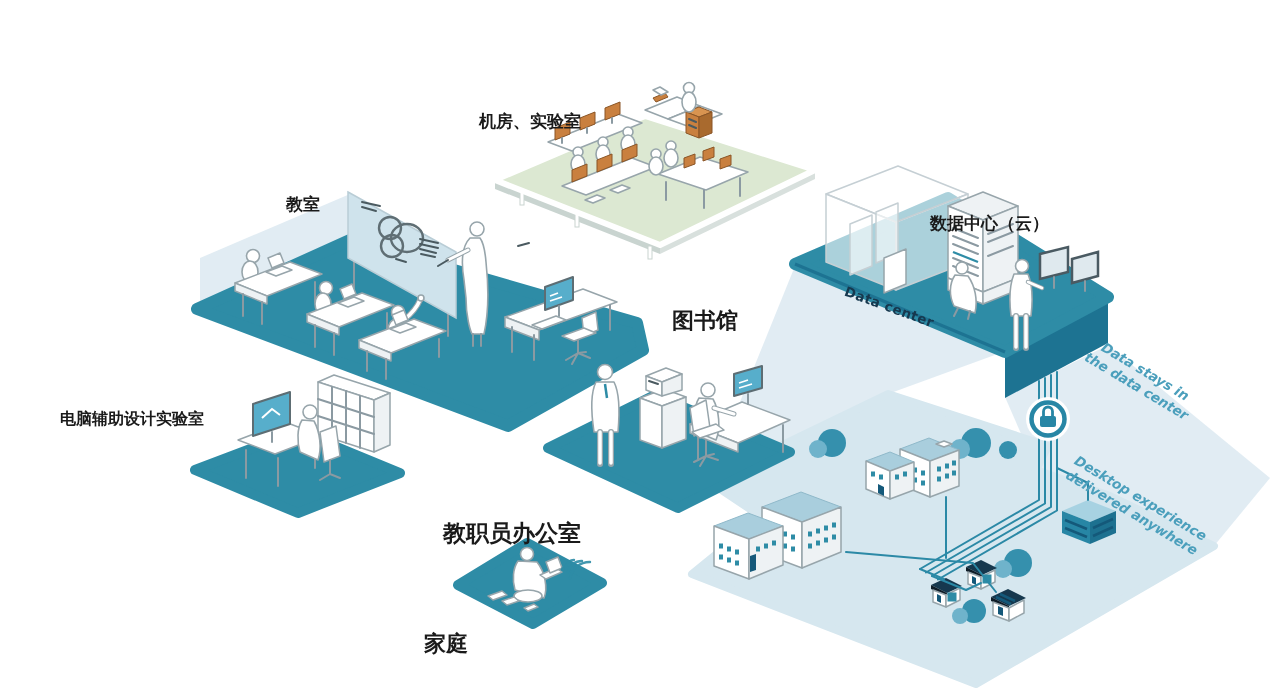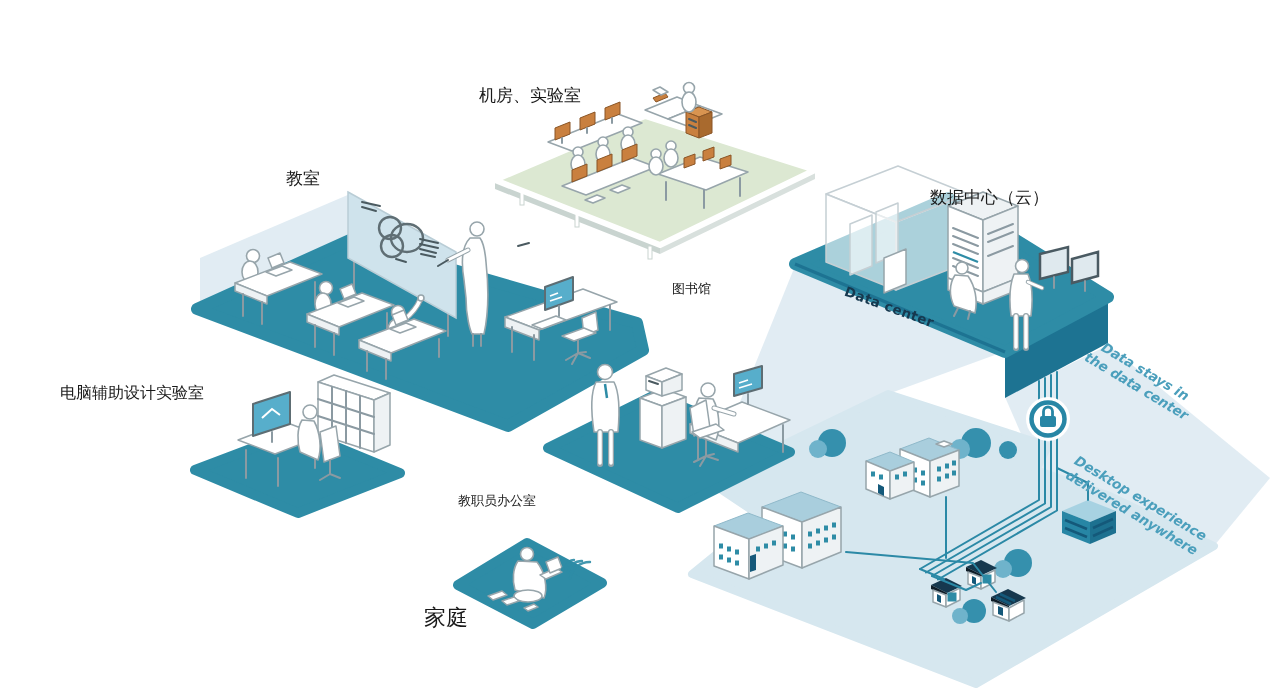--- a/index.html
+++ b/index.html
@@ -36,27 +36,27 @@
   .hroofd{fill:#0f1d28;}
   .winrow{stroke:var(--teal,#2E8CA6);stroke-width:5;stroke-linecap:butt;fill:none;}
   .door{fill:#15597a;}
   .ctop{fill:#a7d2e2;} .cleft{fill:#2786a5;} .cright{fill:#1d7190;}
   .cslot{stroke:#14597a;stroke-width:2.5;fill:none;}
   .lockring{fill:#fff;stroke:#2786a5;stroke-width:4.5;}
   .lockglyph{fill:#2786a5;}
   .wifi{fill:none;stroke:var(--teal,#2E8CA6);stroke-width:2.4;stroke-linecap:round;opacity:.9;}
 
   
-  .lbl{position:absolute;font-weight:normal;color:var(--ink,#1A1A1A);white-space:nowrap;}
+  .lbl{position:absolute;font-weight:bold;color:var(--ink,#1A1A1A);white-space:nowrap;margin-top:26px;}
   .lbl-lab{left:479px;top:84px;font-size:17px;}
   .lbl-classroom{left:286px;top:167px;font-size:17px;text-align:right;}
   .lbl-dc{left:930px;top:186px;font-size:17px;text-align:center;}
-  .lbl-lib{left:672px;top:280px;font-size:13px;}
+  .lbl-lib{left:672px;top:280px;font-size:22px;}
   .lbl-cad{left:60px;top:383px;font-size:16px;}
-  .lbl-staff{left:458px;top:492px;font-size:13px;}
+  .lbl-staff{left:443px;top:492px;font-size:23px;}
   .lbl-home{left:424px;top:603px;font-size:22px;}
   .dc-caption{position:absolute;left:848px;top:283px;font-size:13.5px;font-weight:bold;
               color:var(--navy,#16384E);transform:rotate(20deg);transform-origin:0 0;
               letter-spacing:.4px;white-space:nowrap;}
   .annot{position:absolute;color:var(--annotation,#4B9FBC);font-style:italic;font-weight:bold;
          font-size:13.5px;line-height:1.25;text-align:center;transform:rotate(31deg);
          transform-origin:0 0;white-space:nowrap;}
   .annot-1{left:1099px;top:334px;}
   .annot-2{left:1080px;top:452px;}
   .annot span{display:block;}

